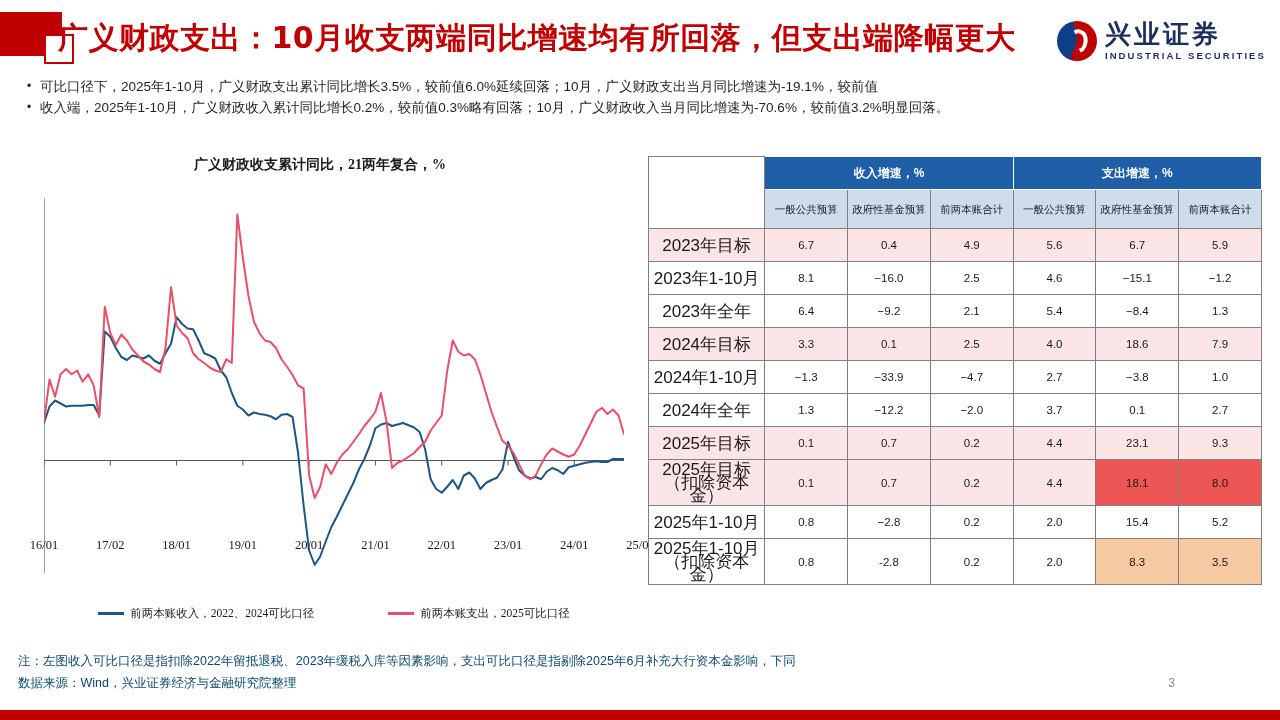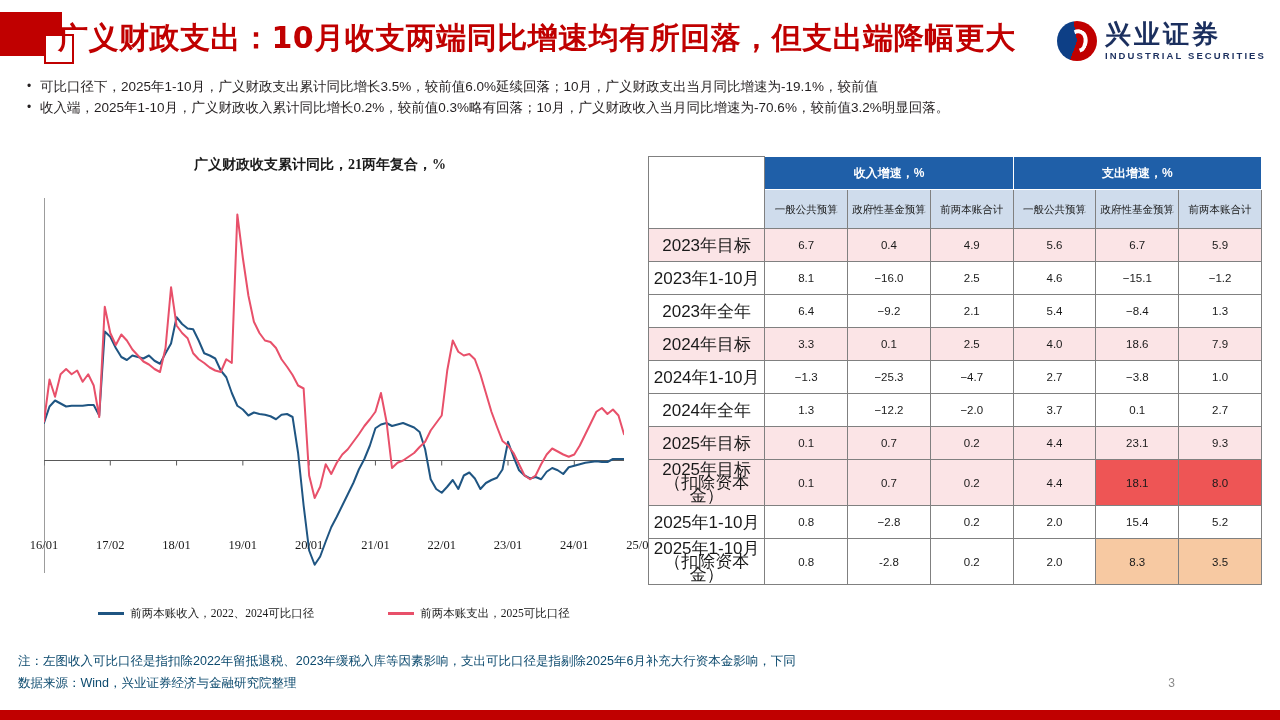--- a/index.html
+++ b/index.html
@@ -216,21 +216,21 @@
         <td>3.3</td>
         <td>0.1</td>
         <td>2.5</td>
         <td>4.0</td>
         <td>18.6</td>
         <td>7.9</td>
       </tr>
       <tr class="white">
         <td class="rowname">2024年1-10月</td>
         <td>−1.3</td>
-        <td>−25.3</td>
+        <td>−33.9</td>
         <td>−4.7</td>
         <td>2.7</td>
         <td>−3.8</td>
         <td>1.0</td>
       </tr>
       <tr class="white">
         <td class="rowname">2024年全年</td>
         <td>1.3</td>
         <td>−12.2</td>
         <td>−2.0</td>

